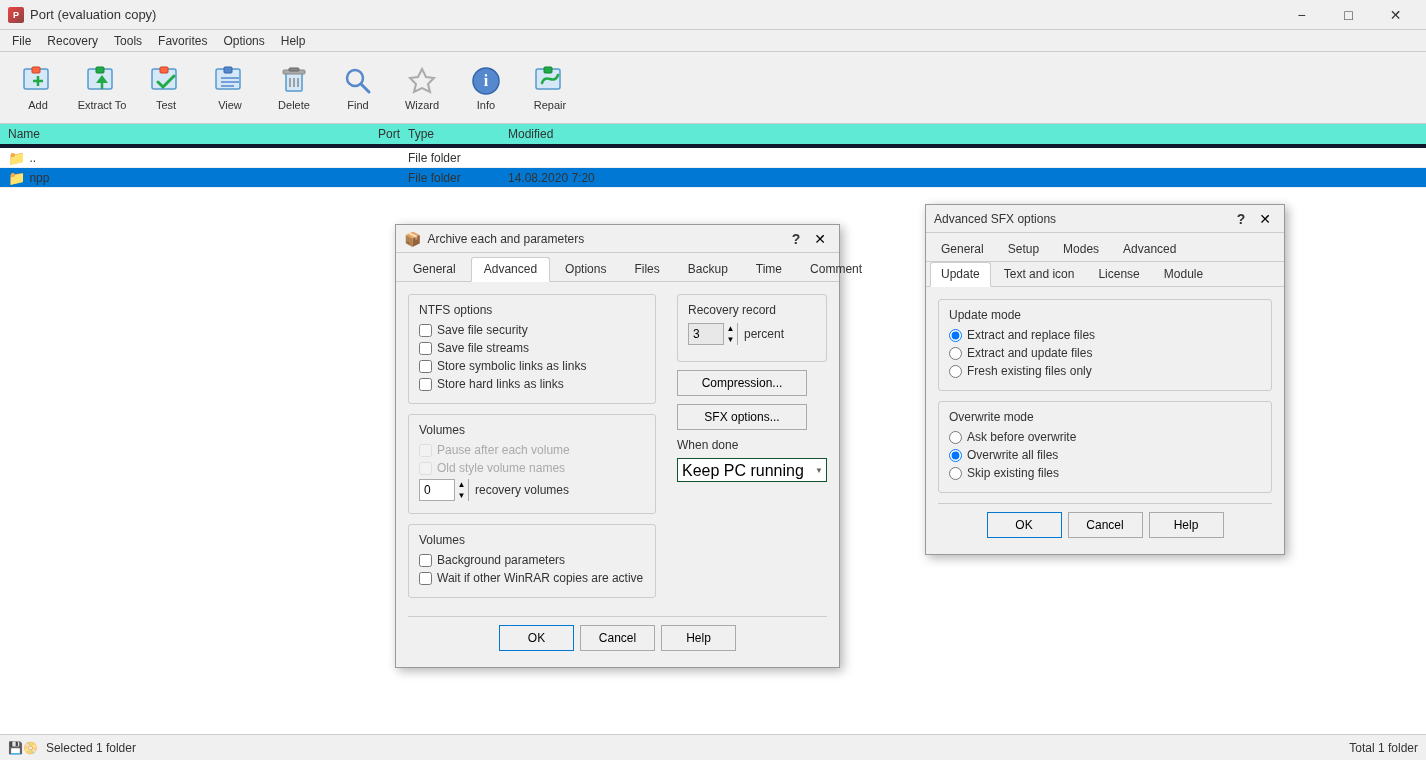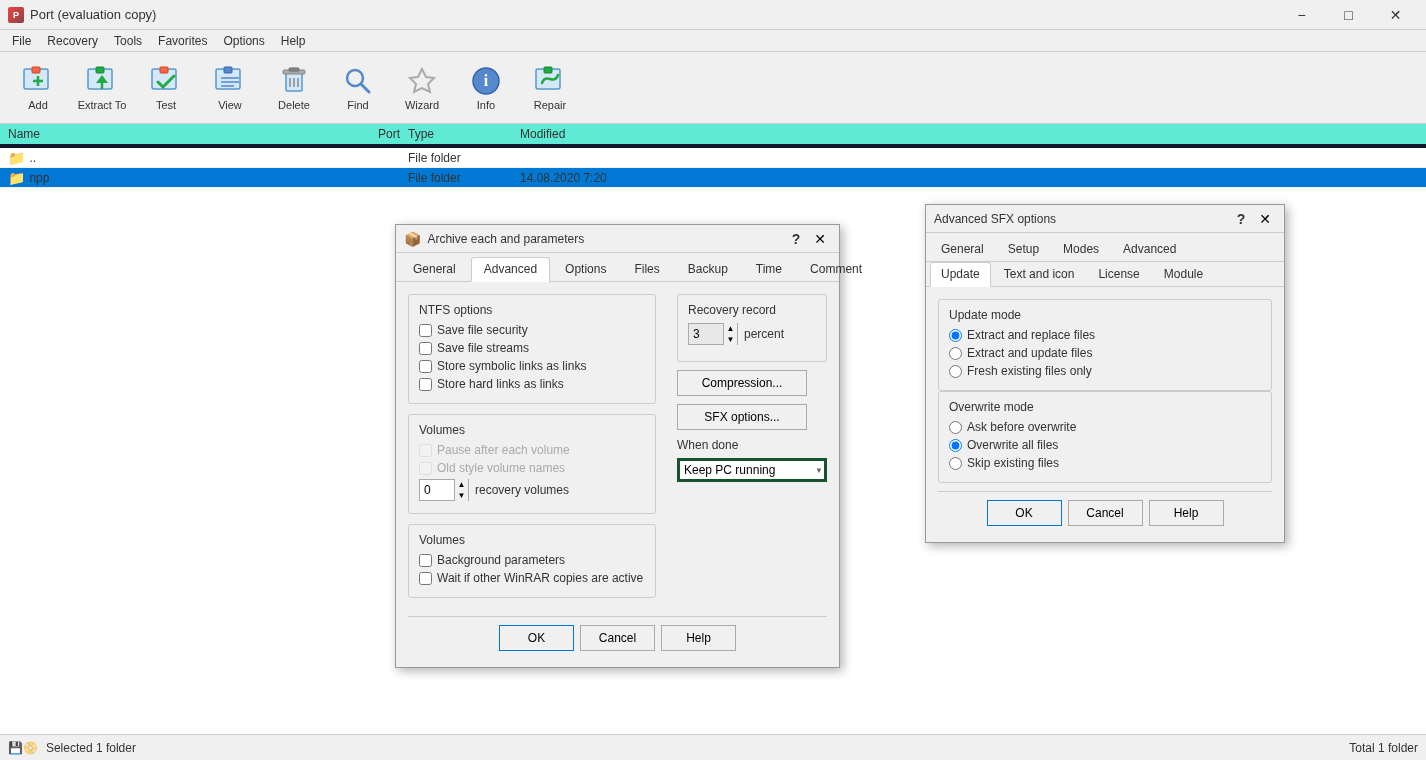--- a/index.html
+++ b/index.html
@@ -123,21 +123,21 @@
       background: #5eead4;
       height: 24px;
       display: flex;
       align-items: center;
       border-bottom: 4px solid #0f172a;
       padding: 0 4px;
     }
     .col-name { width: 340px; font-size: 12px; color: #333; cursor: pointer; padding: 0 4px; }
     .col-size { width: 60px; font-size: 12px; color: #333; text-align: right; padding: 0 4px; }
     .col-type { width: 100px; font-size: 12px; color: #333; padding: 0 4px; }
-    .col-modified { width: 120px; font-size: 12px; color: #333; padding: 0 4px; margin-left: 12px; }
+    .col-modified { width: 120px; font-size: 12px; color: #333; padding: 0 4px; }
 
     .file-list { background: white; }
     .file-row {
       height: 20px;
       display: flex;
       align-items: center;
       padding: 0 4px;
       border-bottom: 1px solid #f0f0f0;
     }
     .file-row.selected { background: #0078d4; color: white; }
@@ -272,22 +272,22 @@
       font-size: 12px;
       display: flex; align-items: center; justify-content: center;
     }
 
     .when-done-row {
       display: flex; align-items: center; gap: 6px;
       font-size: 12px; color: #333; margin-bottom: 6px;
     }
     .when-done-select {
       width: 150px; height: 24px;
-      border: 3px solid #14532d; padding: 0 4px;
-      font-size: 12px; background: white;
+      border: 1px solid #14532d; padding: 0 4px;
+      font-size: 16px; background: white;
       appearance: none; -webkit-appearance: none;
       position: relative;
     }
     .select-wrapper {
       position: relative; display: inline-block;
     }
     .select-wrapper::after {
       content: '▼';
       position: absolute; right: 4px; top: 50%;
       transform: translateY(-50%);
@@ -343,20 +343,21 @@
       border-color: #ccc;
       border-bottom-color: white;
       margin-bottom: -1px;
     }
 
     .sfx-body { padding: 12px; }
     .sfx-section {
       border: 1px solid #ccc;
       border-radius: 3px;
       padding: 8px 10px;
+      margin-bottom: 10px;
     }
     .sfx-section-title { font-size: 12px; color: #333; font-weight: 500; margin-bottom: 6px; }
     .radio-row {
       display: flex; align-items: center; gap: 5px;
       margin-bottom: 4px; font-size: 12px; color: #333;
     }
     .radio-row input[type="radio"] { width: 13px; height: 13px; }
 
     .help-btn {
       width: 22px; height: 20px;

